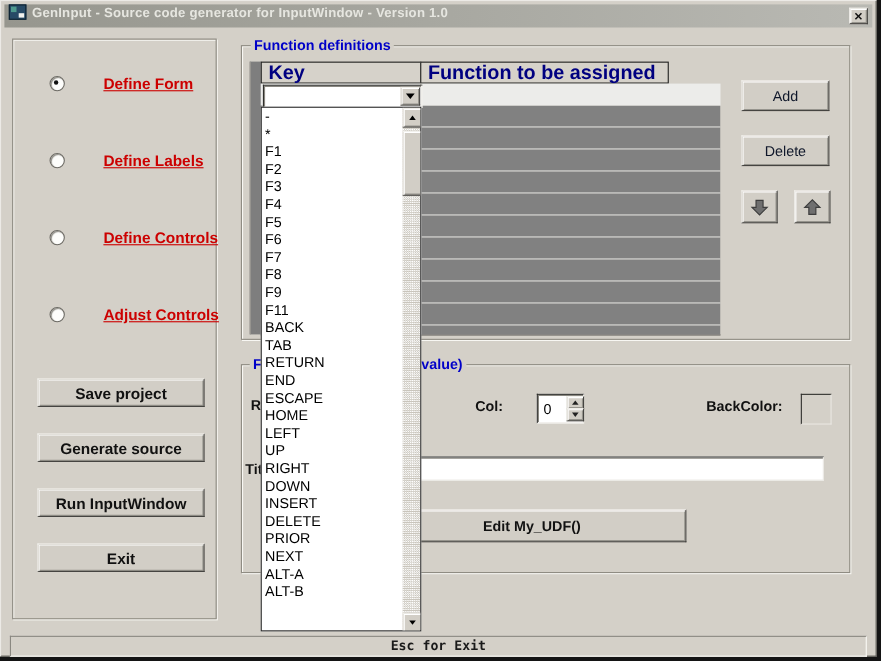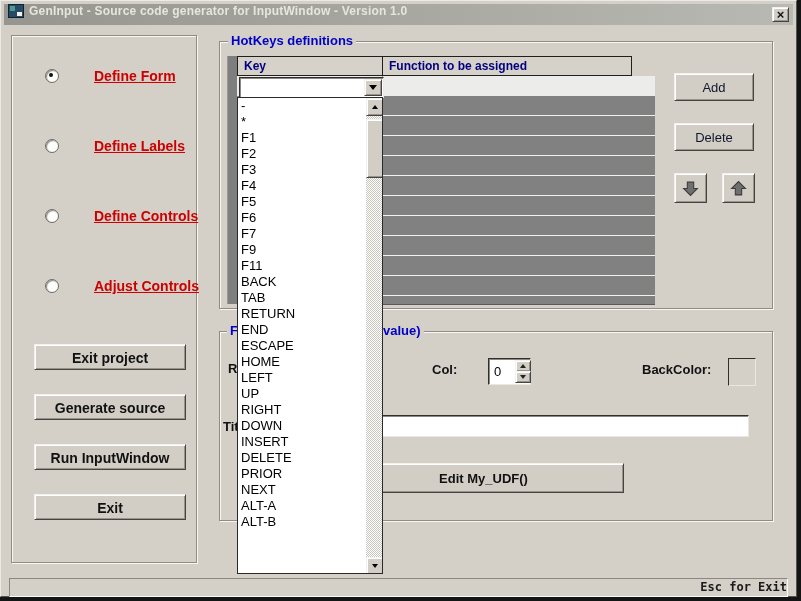--- a/index.html
+++ b/index.html
@@ -16,40 +16,40 @@
   .close-btn{position:absolute;right:4px;top:3px;width:17px;height:15px;padding:0;
     font-size:13px;font-weight:bold;line-height:13px;color:#111;text-align:center;cursor:default;}
   .raised{background:#d2cec6;border:1px solid;border-color:#f2f1ed #454441 #454441 #f2f1ed;
     box-shadow:inset 1px 1px 0 #fff, inset -1px -1px 0 #96948d;}
   .sunken{background:#fff;border:1px solid;border-color:#2f2f2c #e9e7e2 #e9e7e2 #2f2f2c;
     box-shadow:inset 1px 1px 0 #8a8881;}
   .etched{border:1px solid #8f8c83;box-shadow:1px 1px 0 #f8f7f3, inset 1px 1px 0 #f8f7f3;}
   .statusbar{position:absolute;left:8px;top:577px;width:777px;height:17px;background:#d4d0c8;
     border:1px solid;border-color:#8a8881 #fbfaf7 #fbfaf7 #8a8881;
     font-family:"DejaVu Sans Mono",monospace;font-size:12px;font-weight:bold;color:#1a1a1a;
-    text-align:right;line-height:16px;}
+    text-align:center;line-height:16px;}
   
   .sidebar{position:absolute;left:10px;top:34px;width:184px;height:526px;}
   .radio-row{position:absolute;left:33px;height:16px;display:flex;align-items:center;}
   .radio{width:12px;height:12px;border-radius:50%;background:#fdfdfb;border:1px solid #6c6a64;
     box-shadow:inset 1px 1px 1px #8e8c85;position:relative;flex:none;}
   .radio .dot{display:none;position:absolute;left:3px;top:3px;width:4px;height:4px;border-radius:50%;background:#111;}
   .radio.selected .dot{display:block;}
   .radio-label{margin-left:7px;font-size:14px;font-weight:bold;color:#cc0000;text-decoration:underline;white-space:nowrap;padding-left:28px;}
   .side-btn{position:absolute;left:22px;width:152px;height:26px;font-size:14px;font-weight:bold;color:#111;
     text-align:center;line-height:24px;cursor:default;}
   
   .groupbox{position:absolute;background:transparent;}
   .group-title{position:absolute;top:-9px;background:#d4d0c8;padding:0 3px;
     font-size:13px;font-weight:bold;color:#0000c8;white-space:nowrap;line-height:15px;}
   
   .rec-selector{position:absolute;left:226px;top:55px;width:10px;height:248px;background:#7e7e7e;
     border-left:1px solid #9c9a93;}
   .grid-header{position:absolute;top:55px;height:20px;background:#d6d2ca;border:1px solid #1f1f1d;
-    font-size:12px;font-weight:bold;color:#000080;line-height:19px;padding-left:6px;box-sizing:border-box;}
+    font-size:18px;font-weight:bold;color:#000080;line-height:19px;padding-left:6px;box-sizing:border-box;}
   .row-light{position:absolute;top:75px;height:20px;background:#ececea;box-sizing:border-box;}
   .grid-rows{position:absolute;left:236px;top:95px;width:418px;height:208px;overflow:hidden;
     border-bottom:1px solid #5a5955;}
   .grid-row{position:relative;width:100%;height:19px;background:#818181;border-bottom:1px solid #f2f1ee;}
   .grid-row .sep{position:absolute;left:145px;top:0;width:1px;height:100%;background:#f2f1ee;}
   
   .combo{position:absolute;left:238px;top:76px;width:143px;height:19px;}
   .combo-btn{position:absolute;right:1px;top:1px;width:16px;height:15px;display:flex;align-items:center;justify-content:center;}
   .tri-down{width:0;height:0;border:4px solid transparent;border-top:5px solid #000;margin-top:4px;}
   .tri-up{width:0;height:0;border:4px solid transparent;border-bottom:5px solid #000;margin-bottom:4px;}
@@ -106,33 +106,33 @@
         <span class="radio-label">Define Labels</span>
       </div>
       <div class="radio-row" style="top: 172px;">
         <span class="radio"></span>
         <span class="radio-label">Define Controls</span>
       </div>
       <div class="radio-row" style="top: 242px;">
         <span class="radio"></span>
         <span class="radio-label">Adjust Controls</span>
       </div>
-      <button class="side-btn raised" style="top: 308px;">Exit project</button>
+      <button class="side-btn raised" style="top: 308px;">Save project</button>
       <button class="side-btn raised" style="top: 358px;">Generate source</button>
       <button class="side-btn raised" style="top: 408px;">Run InputWindow</button>
       <button class="side-btn raised" style="top: 458px;">Exit</button>
     </div>
 
   <div class="groupbox etched" style="left:218px;top:40px;width:552px;height:266px;">
-    <span class="group-title" style="left:8px;">HotKeys definitions</span>
+    <span class="group-title" style="left:8px;">Function definitions</span>
   </div>
 
   <div class="rec-selector"></div>
   <div class="grid-header" style="left:236px;width:146px;">Key</div>
-  <div class="grid-header" style="left:381px;width:250px;">Function to be assigned</div>
+  <div class="grid-header" style="left:381px;width:226px;">Function to be assigned</div>
   <div class="row-light" style="left:236px;width:145px;"></div>
   <div class="row-light" style="left:381px;width:273px;border-left:1px solid #9a9890;"></div>
   <div class="grid-rows" id="grid-rows">
       <div class="grid-row">
         <span class="sep"></span>
       </div>
       <div class="grid-row">
         <span class="sep"></span>
       </div>
       <div class="grid-row">
@@ -211,20 +211,21 @@
     <div id="dd-items">
         <div class="dd-item">-</div>
         <div class="dd-item">*</div>
         <div class="dd-item">F1</div>
         <div class="dd-item">F2</div>
         <div class="dd-item">F3</div>
         <div class="dd-item">F4</div>
         <div class="dd-item">F5</div>
         <div class="dd-item">F6</div>
         <div class="dd-item">F7</div>
+        <div class="dd-item">F8</div>
         <div class="dd-item">F9</div>
         <div class="dd-item">F11</div>
         <div class="dd-item">BACK</div>
         <div class="dd-item">TAB</div>
         <div class="dd-item">RETURN</div>
         <div class="dd-item">END</div>
         <div class="dd-item">ESCAPE</div>
         <div class="dd-item">HOME</div>
         <div class="dd-item">LEFT</div>
         <div class="dd-item">UP</div>

